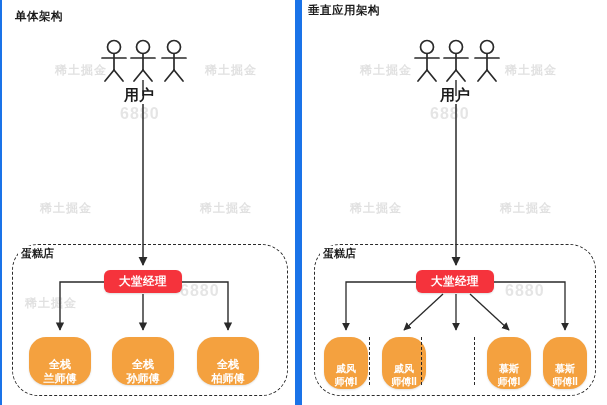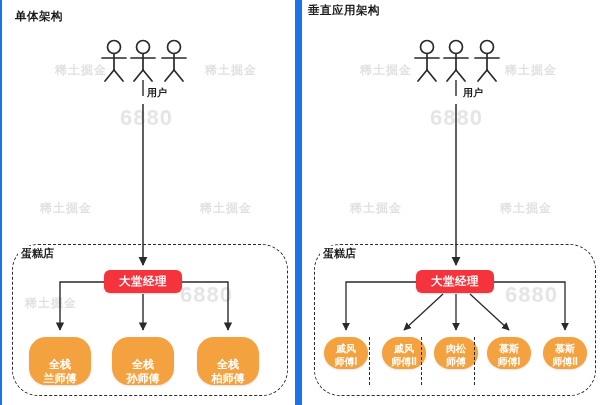--- a/index.html
+++ b/index.html
@@ -51,25 +51,24 @@
     position: absolute;
     left: 0;
     top: 0;
     width: 607px;
     height: 405px;
     pointer-events: none;
   }
 
   .user-label {
     position: absolute;
-    font-size: 10px;
+    font-size: 15px;
     font-weight: bold;
     color: #1b1b1b;
     white-space: nowrap;
-    margin-left: 23px;
   }
   #user-label-left  { left: 124px; top: 86px; }
   #user-label-right { left: 440px; top: 86px; }
 
   .shop-box {
     position: absolute;
     border: 1.6px dashed #2a2a2a;
     border-radius: 26px;
     background: transparent;
   }
@@ -113,42 +112,42 @@
     font-weight: bold;
     display: flex;
     flex-direction: column;
     align-items: center;
     justify-content: flex-end;
     line-height: 1.28;
     box-shadow: 0 1px 2px rgba(0,0,0,.12);
     text-align: center;
   }
   .worker-left  { top: 337px; width: 62px; height: 48px; font-size: 11px; }
-  .worker-right { top: 337px; width: 44px; height: 32px; font-size: 10px; }
+  .worker-right { top: 337px; width: 44px; height: 52px; font-size: 10px; }
   .worker-box .ln { display: block; white-space: nowrap; }
 
   .group-sep {
     position: absolute;
     top: 337px;
     width: 0;
     height: 48px;
     border-left: 1.4px dashed #2a2a2a;
   }
 
   .watermark {
     position: absolute;
     color: rgba(120,120,120,.45);
     font-weight: bold;
     white-space: nowrap;
     letter-spacing: 1px;
     user-select: none;
   }
   #wm-main   { left: 466px; top: 379px; font-size: 11px; color: rgba(110,110,110,.6); }
   .wm-faint  { color: rgba(170,170,170,.35); font-size: 12px; }
-  .wm-big    { color: rgba(190,190,190,.40); font-size: 22px; }
+  .wm-big    { color: rgba(190,190,190,.40); font-size: 16px; }
 </style>
 </head>
 <body>
 
 <div id="stage">
 
   <div class="panel" id="panel-left"></div>
   <div class="panel" id="panel-right"></div>
 
   <div class="edge-blue" id="edge-far-left"></div>
@@ -267,24 +266,20 @@
   <div class="worker-box worker-right" style="left:324px;">
     <span class="ln">戚风</span>
     <span class="ln">师傅I</span>
   </div>
   <div class="worker-box worker-right" style="left:382px;">
     <span class="ln">戚风</span>
     <span class="ln">师傅II</span>
   </div>
   <div class="group-sep" style="left:369px;"></div>
 
-  <div class="worker-box worker-right" style="left:434px;">
-    <span class="ln">肉松</span>
-    <span class="ln">师傅</span>
-  </div>
   <div class="group-sep" style="left:421px;"></div>
 
   <div class="worker-box worker-right" style="left:487px;">
     <span class="ln">慕斯</span>
     <span class="ln">师傅I</span>
   </div>
   <div class="worker-box worker-right" style="left:543px;">
     <span class="ln">慕斯</span>
     <span class="ln">师傅II</span>
   </div>

